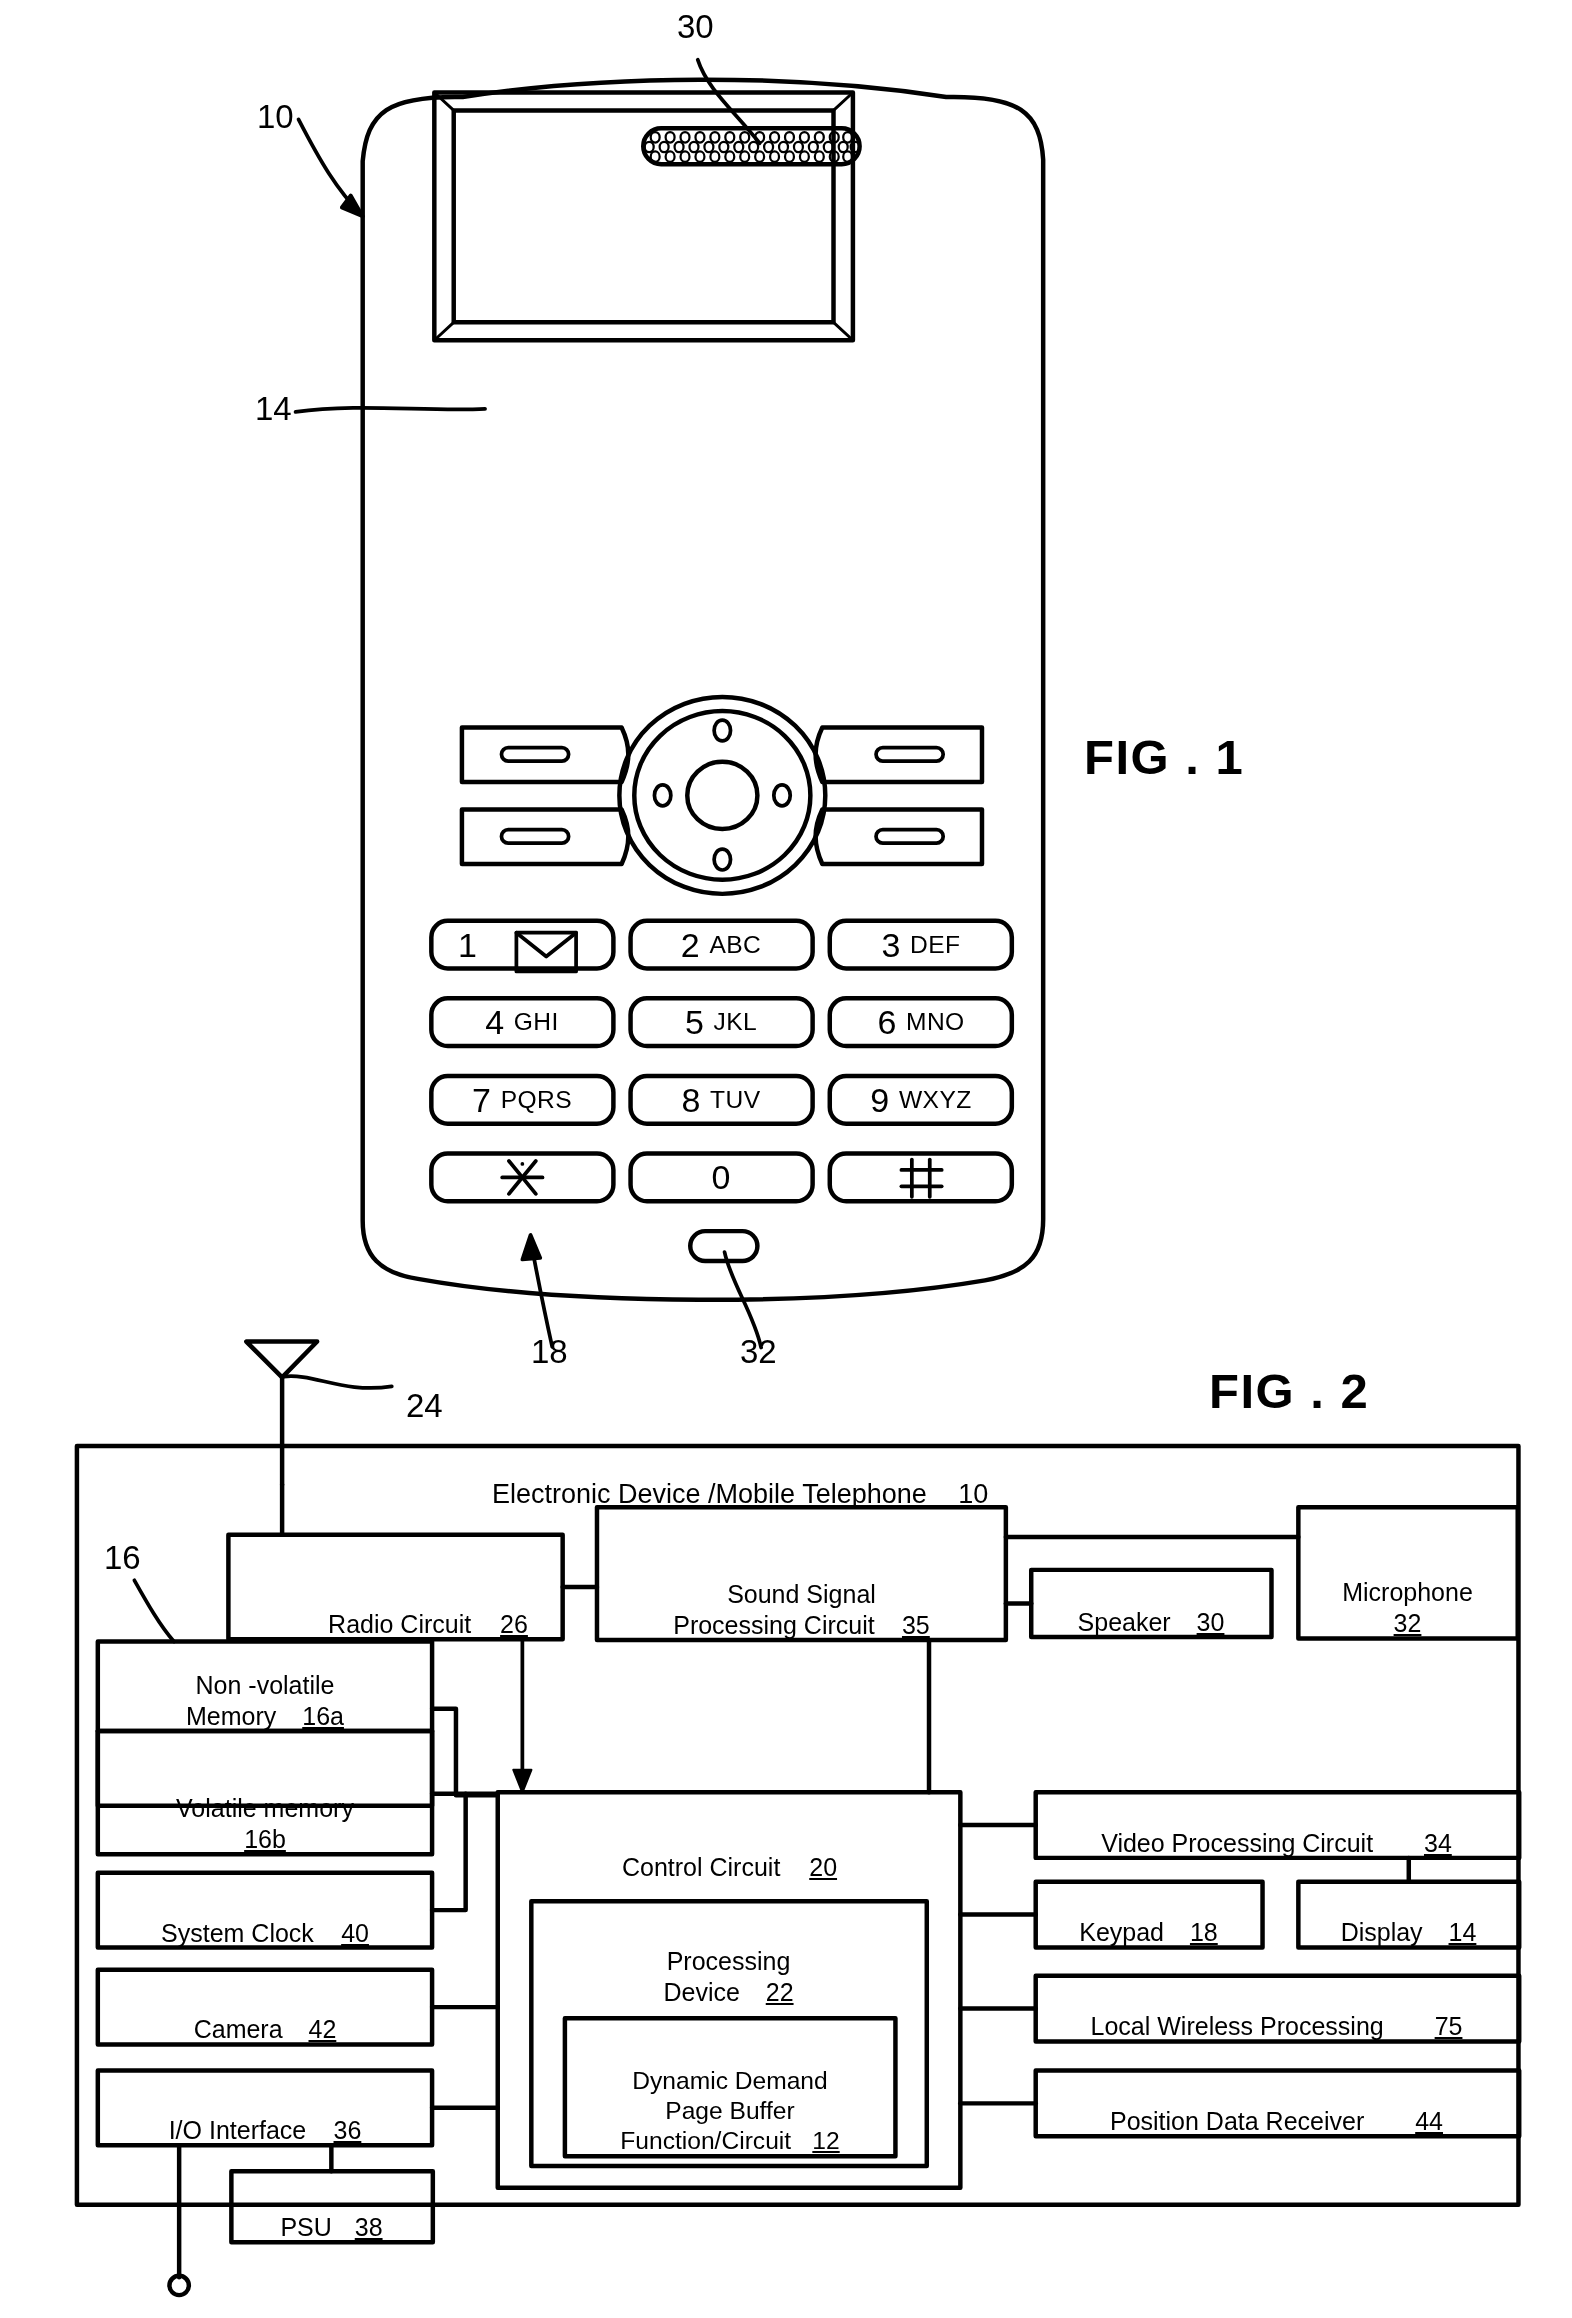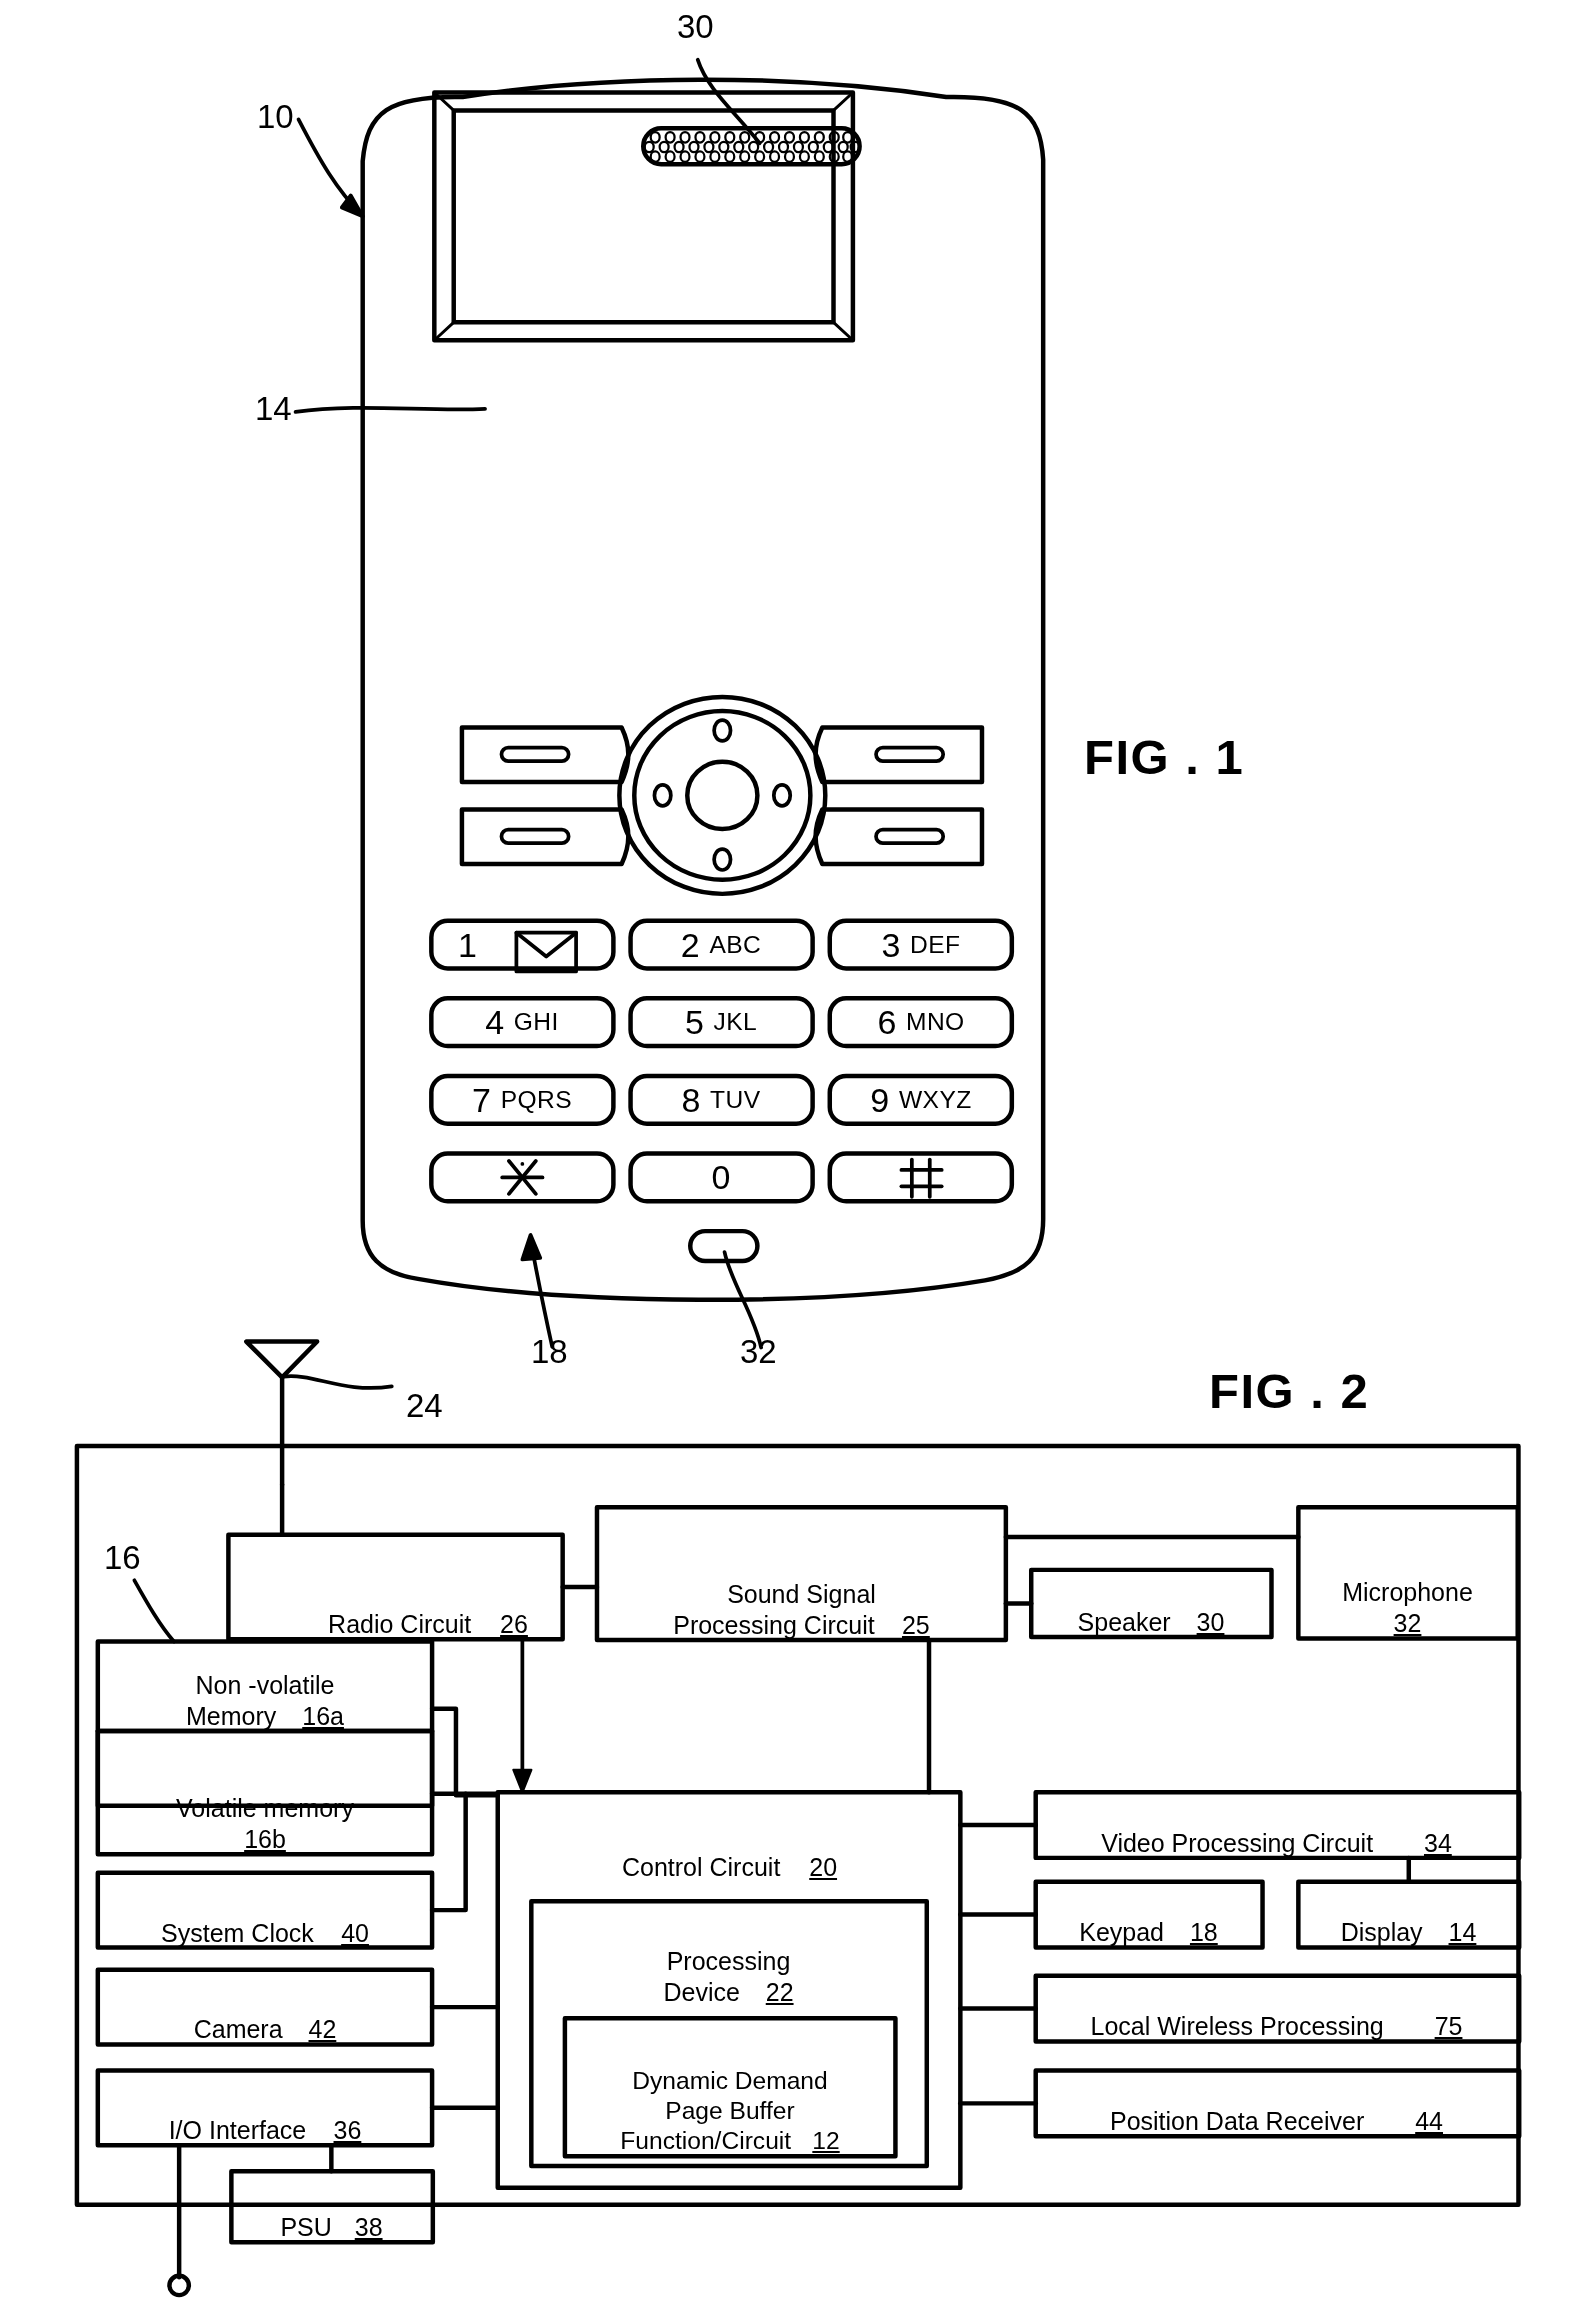--- a/index.html
+++ b/index.html
@@ -405,35 +405,40 @@
     <span class="key-digit">0</span>
   </div>
   <div class="key-label" style="left:830px; top:1153px; width:182px; height:48px;"></div>
 
   <div class="lbl fig-title" style="left:1209px; top:1367px;">FIG . 2</div>
 
   <div class="lbl ref-num" style="left:406px; top:1389px;">24</div>
 
   <div class="lbl ref-num" style="left:104px; top:1541px;">16</div>
 
+  <div class="diagram-title" style="left:492px; top:1479px;">
+    <span>Electronic Device  /Mobile Telephone</span>
+    <span style="display:inline-block; width:16.4px;"></span>
+    <span class="u">10</span>
+  </div>
 
   <div class="blk-text" style="left:222px; top:1535px; width:334px; height:104px;margin-left:39px;">
     <span class="blk-row">
       <span>Radio Circuit</span>
       <span style="display:inline-block; width:15px;"></span>
       <span class="u">26</span>
     </span>
   </div>
 
   <div class="blk-text" style="left:597px; top:1507px; width:409px; height:133px;">
     <span class="blk-row">Sound Signal</span>
     <span class="blk-row">
       <span>Processing Circuit</span>
       <span style="display:inline-block; width:13.4px;"></span>
-      <span class="u">25</span>
+      <span class="u">35</span>
     </span>
   </div>
 
   <div class="blk-text" style="left:1031px; top:1570px; width:240px; height:67px;">
     <span class="blk-row">
       <span>Speaker</span>
       <span style="display:inline-block; width:12px;"></span>
       <span class="u">30</span>
     </span>
   </div>

